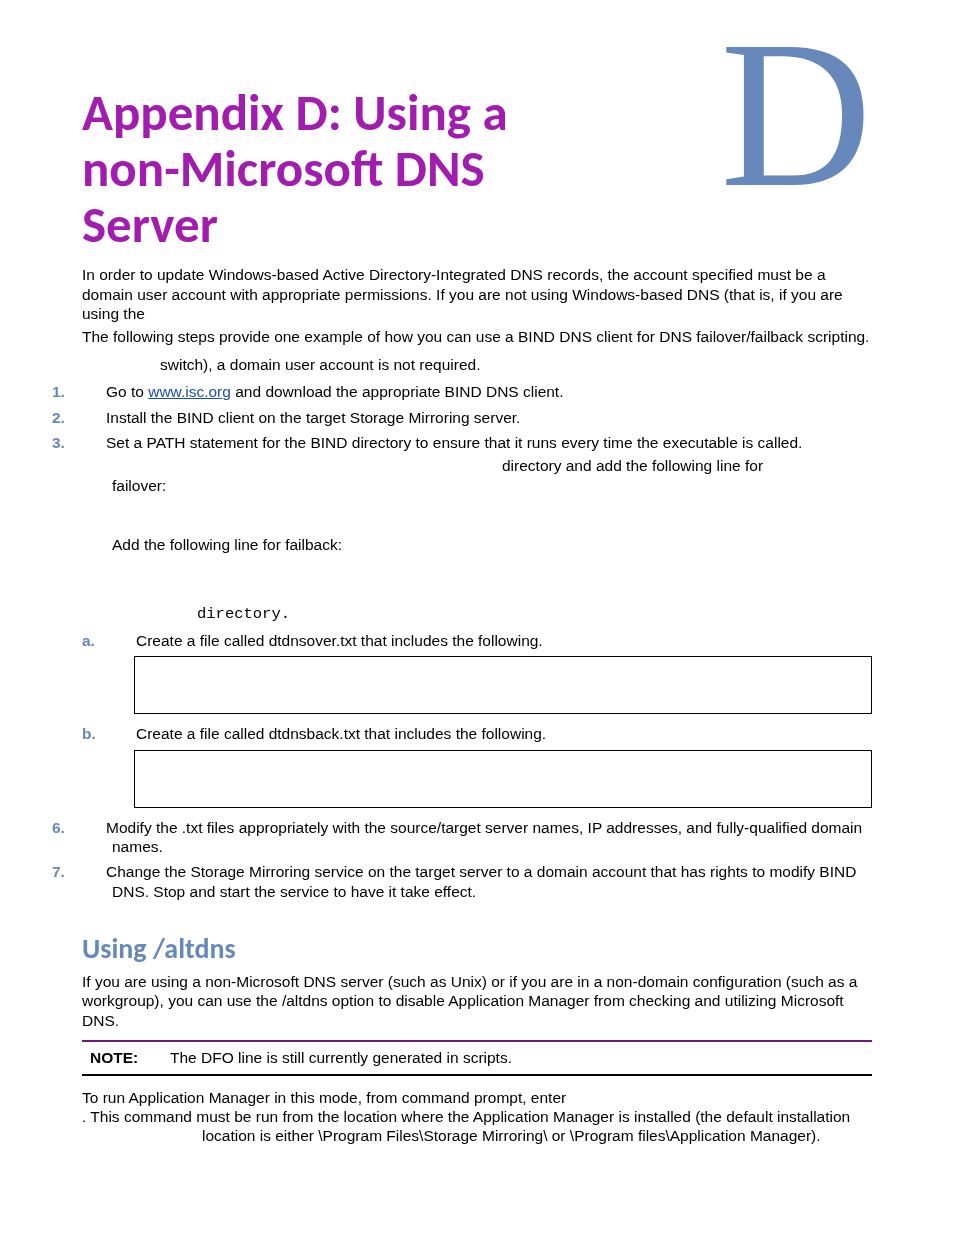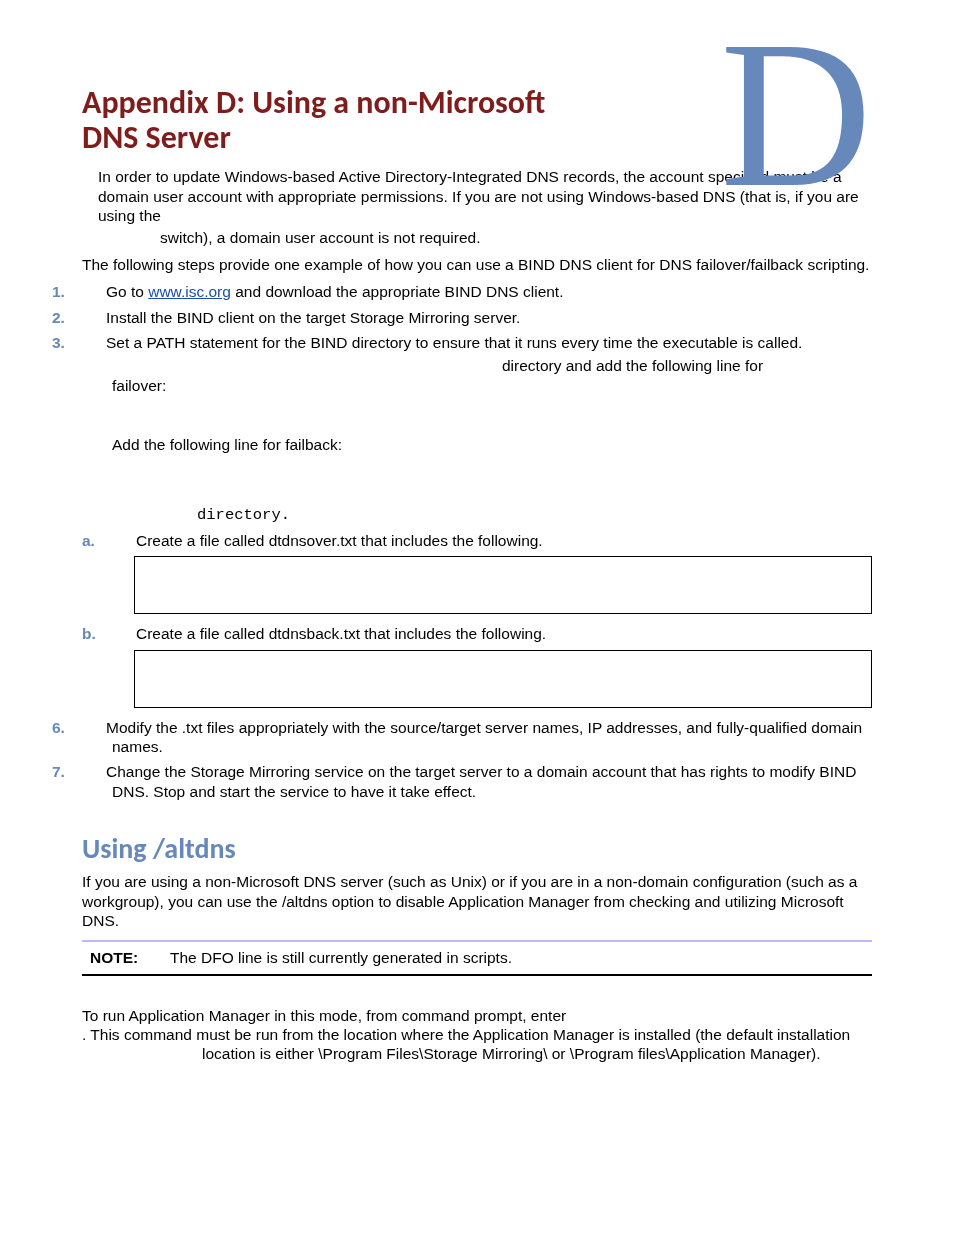--- a/index.html
+++ b/index.html
@@ -24,31 +24,31 @@
     right: 82px;
     font-family: Georgia, "Times New Roman", serif;
     font-size: 210px;
     line-height: 0.8;
     font-weight: normal;
     color: #6688bb;
   }
   h1.appendix-title {
     font-family: "Gill Sans", "Gill Sans MT", Calibri, sans-serif;
     font-weight: bold;
-    font-size: 32px;
+    font-size: 51px;
     line-height: 1.1;
-    color: #7f1d1d;
+    color: #a21caf;
     margin: 45px 0 12px 0;
     max-width: 520px;
   }
   p.body {
     margin: 4px 0 8px 0;
   }
   p.intro1 {
-    margin: 4px 0 2px 16px;
+    margin: 4px 0 2px 0;
     max-width: 800px;
   }
   .list-marker {
     color: #6688bb;
     font-weight: bold;
     display: inline-block;
     width: 24px;
     vertical-align: top;
   }
   .list-item {
@@ -72,24 +72,24 @@
     margin: 6px 0 10px 52px;
   }
   h2.section-title {
     font-family: "Gill Sans", "Gill Sans MT", Calibri, sans-serif;
     font-weight: bold;
     font-size: 28px;
     color: #6688bb;
     margin: 30px 0 6px 0;
   }
   .note-box {
-    border-top: 2px solid #c4b5fd;
+    border-top: 2px solid #701a75;
     border-bottom: 2px solid #000;
     padding: 6px 8px;
-    margin: 10px 0 30px 0;
+    margin: 10px 0 12px 0;
   }
   .note-label {
     font-weight: bold;
     display: inline-block;
     width: 80px;
   }
   .step4-trail {
     margin-left: 420px;
     margin-top: -2px;
   }
@@ -105,23 +105,23 @@
 
 <div class="page">
 
   <div class="big-letter">D</div>
 
   <h1 class="appendix-title">Appendix D: Using a non-Microsoft DNS Server</h1>
 
   <p class="intro1">
     <span>In order to update Windows-based Active Directory-Integrated DNS records, the account specified must be a domain user account with appropriate permissions. If you are not using Windows-based DNS (that is, if you are using the</span>
   </p>
+  <p class="body">The following steps provide one example of how you can use a BIND DNS client for DNS failover/failback scripting.</p>
+
   <p class="body" style="margin-left:78px;margin-top:0;">switch), a domain user account is not required.</p>
-
-  <p class="body">The following steps provide one example of how you can use a BIND DNS client for DNS failover/failback scripting.</p>
 
   <div class="list-item">
     <span class="list-marker">1.</span><span class="li-text"><span>Go to </span><a class="link" href="#">www.isc.org</a><span> and download the appropriate BIND DNS client.</span></span>
   </div>
 
   <div class="list-item">
     <span class="list-marker">2.</span><span class="li-text">Install the BIND client on the target Storage Mirroring server.</span>
   </div>
 
   <div class="list-item">

